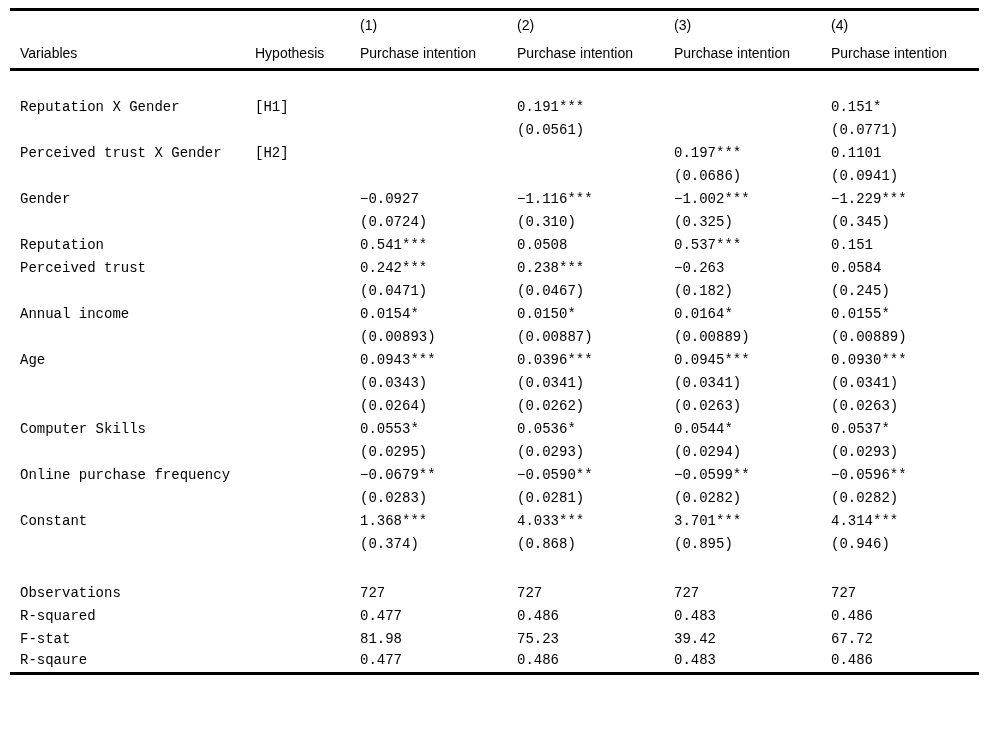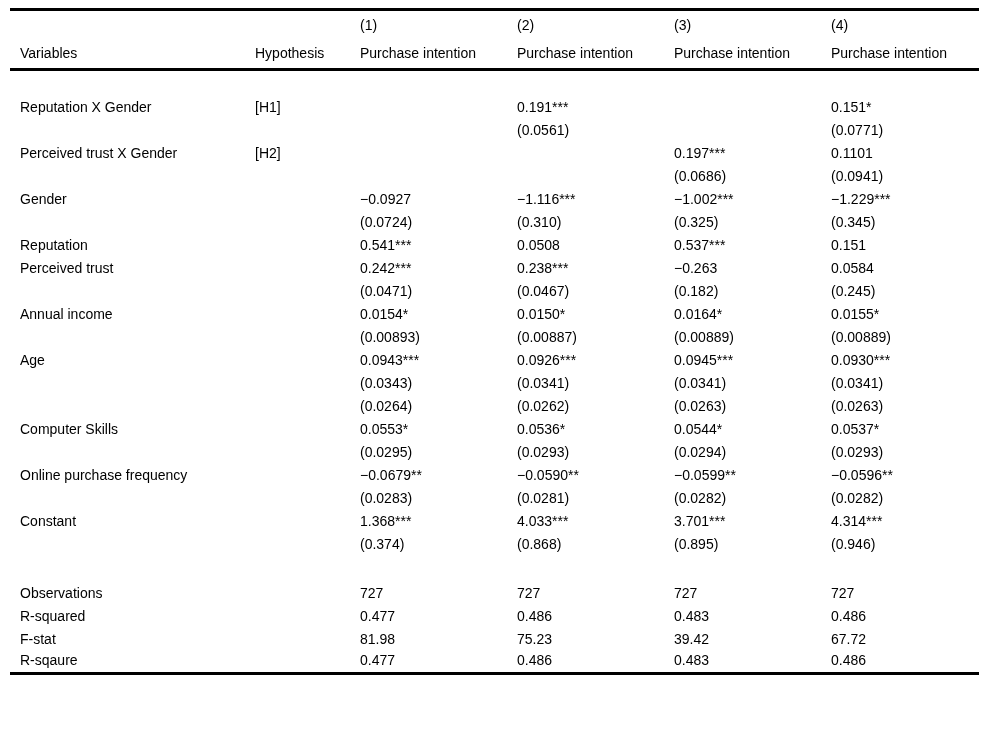--- a/index.html
+++ b/index.html
@@ -26,21 +26,21 @@
     text-align: left;
     font-weight: normal;
     vertical-align: bottom;
     padding: 0 0 4px 0;
     white-space: nowrap;
     overflow: visible;
   }
   thead tr { height: 30px; }
   thead th { padding-bottom: 7px; }
   td.var, th.var { padding-left: 10px; }
-  tbody tr { height: 23px; }
+  tbody tr { height: 23px; font-family: Liberation Mono, monospace; }
   tbody tr.spacer { height: 26px; }
   tbody tr.spacer td { padding: 0; }
 </style>
 </head>
 <body>
 
 <div class="page">
   <table class="reg-table">
     <colgroup>
       <col style="width:245px">
@@ -157,21 +157,21 @@
           <td class="hyp"></td>
           <td class="val">(0.00893)</td>
           <td class="val">(0.00887)</td>
           <td class="val">(0.00889)</td>
           <td class="val">(0.00889)</td>
         </tr>
         <tr>
           <td class="var">Age</td>
           <td class="hyp"></td>
           <td class="val">0.0943***</td>
-          <td class="val">0.0926***</td>
+          <td class="val">0.0396***</td>
           <td class="val">0.0945***</td>
           <td class="val">0.0930***</td>
         </tr>
         <tr>
           <td class="var"></td>
           <td class="hyp"></td>
           <td class="val">(0.0343)</td>
           <td class="val">(0.0341)</td>
           <td class="val">(0.0341)</td>
           <td class="val">(0.0341)</td>

